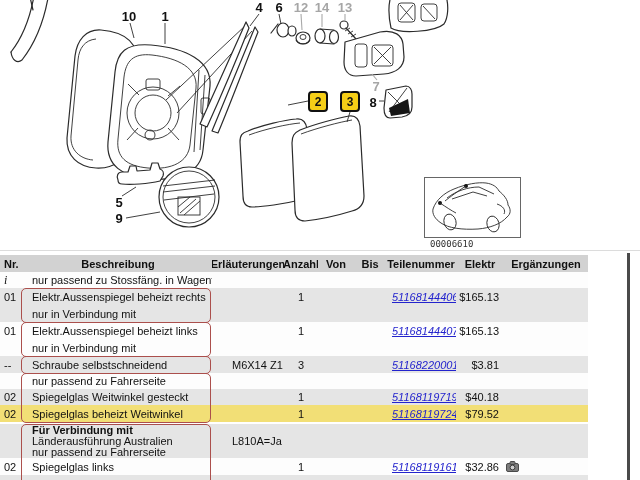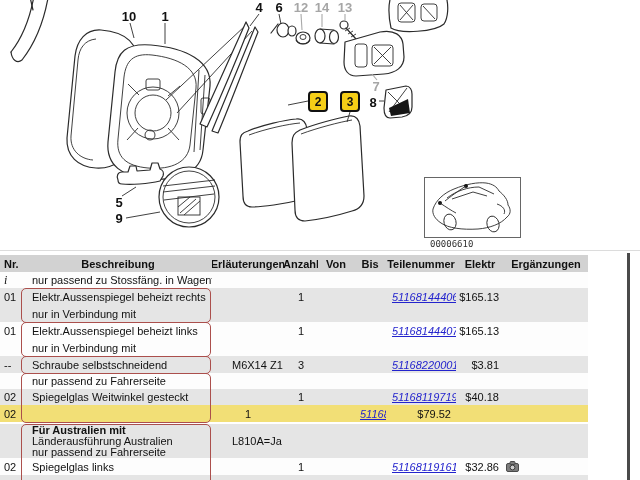--- a/index.html
+++ b/index.html
@@ -319,37 +319,38 @@
         <div></div>
       <div class="c-tn">
           <a class="pn">51168119719</a>
         </div>
       <div class="c-preis">$40.18</div>
       <div></div>
     </div>
 
     <div class="row bg-y h17">
       <div class="c-nr">02</div>
+      <div class="c-desc">Spiegelglas beheizt Weitwinkel</div>
       <div></div>
       <div class="c-anz">1</div>
       <div></div>
         <div></div>
       <div class="c-tn">
           <a class="pn">51168119724</a>
         </div>
       <div class="c-preis">$79.52</div>
       <div></div>
     </div>
 
     <div class="row h2"></div>
 
     <div class="row bg-g h34">
       <div></div>
       <div class="c-desc multi">
-        <div class="bold">Für Australien mit</div>
+        <div class="bold">Für Verbindung mit</div>
         <div>Länderausführung Australien</div>
         <div>nur passend zu Fahrerseite</div>
       </div>
       <div class="c-erl">L810A=Ja</div>
       <div></div>
         <div></div>
         <div></div>
         <div></div>
         <div></div>
         <div></div>

